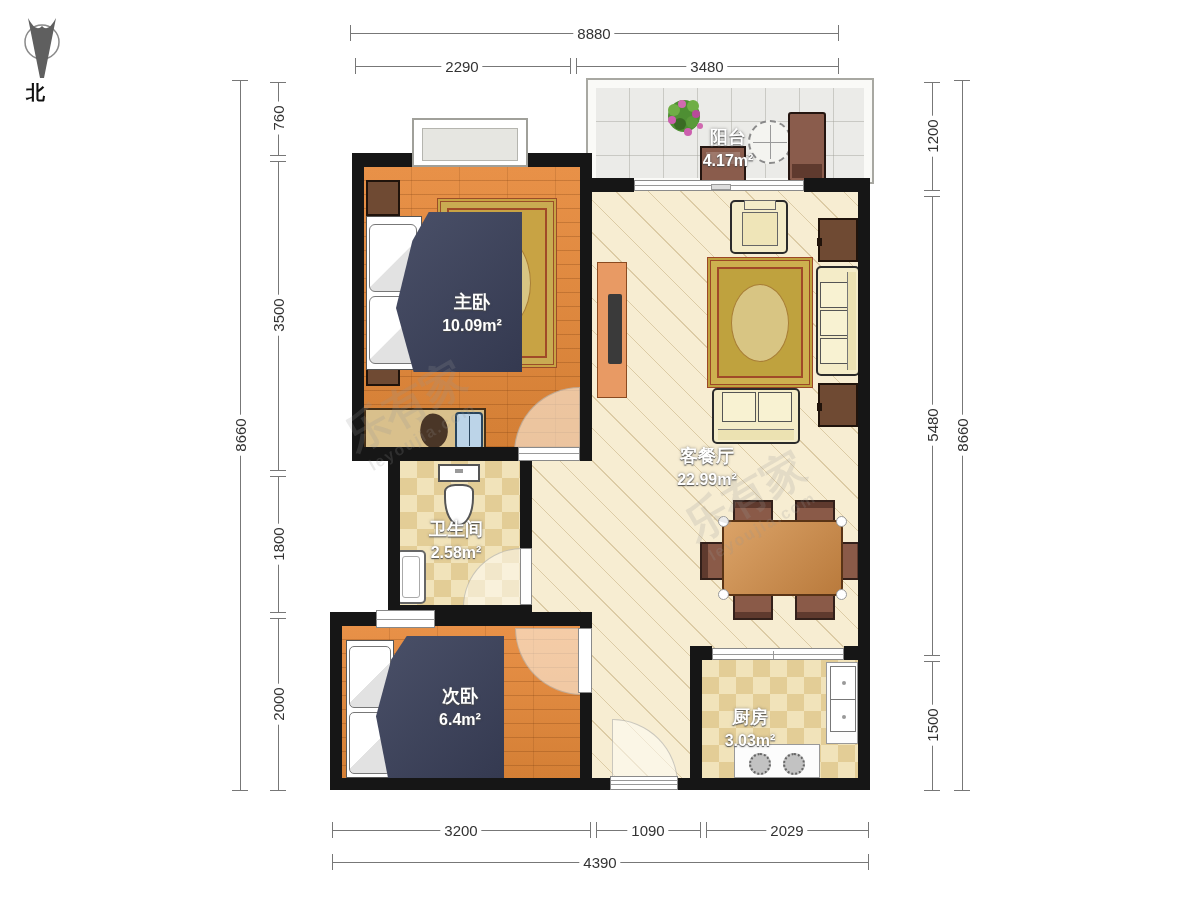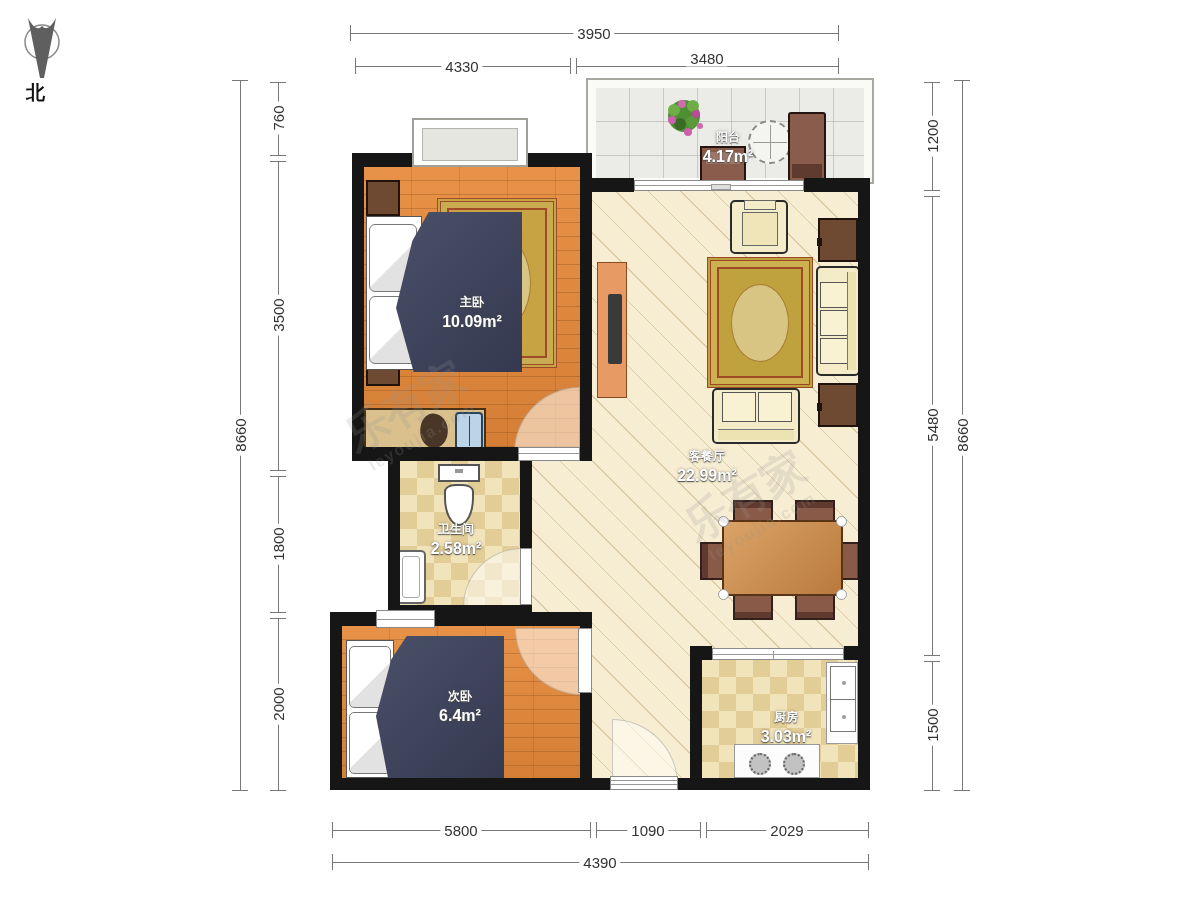--- a/index.html
+++ b/index.html
@@ -7,21 +7,21 @@
         font-family:"Liberation Sans",sans-serif}
   .wall{position:absolute;background:#161616;z-index:30}
   .floor{position:absolute;z-index:10}
   .furn{position:absolute;z-index:20;box-sizing:border-box}
   .arc{position:absolute;z-index:25;background:rgba(255,253,246,.55);border:1px solid rgba(130,130,130,.4)}
   .leaf{position:absolute;z-index:40;background:#fff;border:1px solid #8a8a8a;box-sizing:border-box}
   .fixture{position:absolute;z-index:40;box-sizing:border-box}
   .label{position:absolute;z-index:60;transform:translate(-50%,-50%);text-align:center;color:#fff;
          font-weight:bold;text-shadow:0 1px 1px rgba(70,70,70,.9),0 0 3px rgba(80,80,80,.6);
          line-height:1.4;white-space:nowrap}
-  .label .nm{font-size:12px;display:block}
+  .label .nm{font-size:18px;display:block}
   .label .ar{font-size:16px;display:block}
   .dline{position:absolute;background:#777;z-index:5}
   .dlabel{position:absolute;z-index:6;background:#fff;color:#333;font-size:15px;padding:0 4px;
           transform:translate(-50%,-50%);white-space:nowrap}
   .dlabel.v{transform:translate(-50%,-50%) rotate(-90deg)}
   .wm{position:absolute;z-index:50;color:rgba(150,150,150,.20);font-weight:bold;
       transform:rotate(-30deg);text-align:center;line-height:1.15;pointer-events:none}
   .wm .big{font-size:44px;display:block}
   .wm .small{font-size:16px;display:block;letter-spacing:2px}
   .floor-wood{background:
@@ -52,38 +52,38 @@
       <circle cx="32" cy="36" r="17" fill="none" stroke="#8a8a8a" stroke-width="1.5"></circle>
       <path d="M18,12 Q26,27 32,20 Q38,27 46,12 L34,72 L30,72 Z" fill="#5f5f5f"></path>
     </svg>
     <div style="font-size:19px;font-weight:bold;color:#111;margin:-6px 0 0 16px">北</div>
   </div>
 
   <div>
     <div class="dline" style="left:350px;top:33px;width:488px;height:1px"></div>
     <div class="dline" style="left:350px;top:25px;width:1px;height:16px"></div>
     <div class="dline" style="left:838px;top:25px;width:1px;height:16px"></div>
-    <div class="dlabel" style="left:594px;top:33px">3950</div>
+    <div class="dlabel" style="left:594px;top:33px">8880</div>
 
     <div class="dline" style="left:355px;top:66px;width:215px;height:1px"></div>
     <div class="dline" style="left:355px;top:58px;width:1px;height:16px"></div>
     <div class="dline" style="left:570px;top:58px;width:1px;height:16px"></div>
-    <div class="dlabel" style="left:462px;top:66px">4330</div>
+    <div class="dlabel" style="left:462px;top:66px">2290</div>
 
     <div class="dline" style="left:576px;top:66px;width:262px;height:1px"></div>
     <div class="dline" style="left:576px;top:58px;width:1px;height:16px"></div>
     <div class="dline" style="left:838px;top:58px;width:1px;height:16px"></div>
-    <div class="dlabel" style="left:707px;top:58px">3480</div>
+    <div class="dlabel" style="left:707px;top:66px">3480</div>
   </div>
 
   <div>
     <div class="dline" style="left:332px;top:830px;width:258px;height:1px"></div>
     <div class="dline" style="left:332px;top:822px;width:1px;height:16px"></div>
     <div class="dline" style="left:590px;top:822px;width:1px;height:16px"></div>
-    <div class="dlabel" style="left:461px;top:830px">5800</div>
+    <div class="dlabel" style="left:461px;top:830px">3200</div>
 
     <div class="dline" style="left:596px;top:830px;width:104px;height:1px"></div>
     <div class="dline" style="left:596px;top:822px;width:1px;height:16px"></div>
     <div class="dline" style="left:700px;top:822px;width:1px;height:16px"></div>
     <div class="dlabel" style="left:648px;top:830px">1090</div>
 
     <div class="dline" style="left:706px;top:830px;width:162px;height:1px"></div>
     <div class="dline" style="left:706px;top:822px;width:1px;height:16px"></div>
     <div class="dline" style="left:868px;top:822px;width:1px;height:16px"></div>
     <div class="dlabel" style="left:787px;top:830px">2029</div>
@@ -353,18 +353,18 @@
     <span class="ar">22.99m²</span>
   </div>
   <div class="label" style="left:456px;top:541px">
     <span class="nm">卫生间</span>
     <span class="ar">2.58m²</span>
   </div>
   <div class="label" style="left:460px;top:708px">
     <span class="nm">次卧</span>
     <span class="ar">6.4m²</span>
   </div>
-  <div class="label" style="left:786px;top:729px">
+  <div class="label" style="left:750px;top:729px">
     <span class="nm">厨房</span>
     <span class="ar">3.03m²</span>
   </div>
 
 </div>
 
 </body></html>

